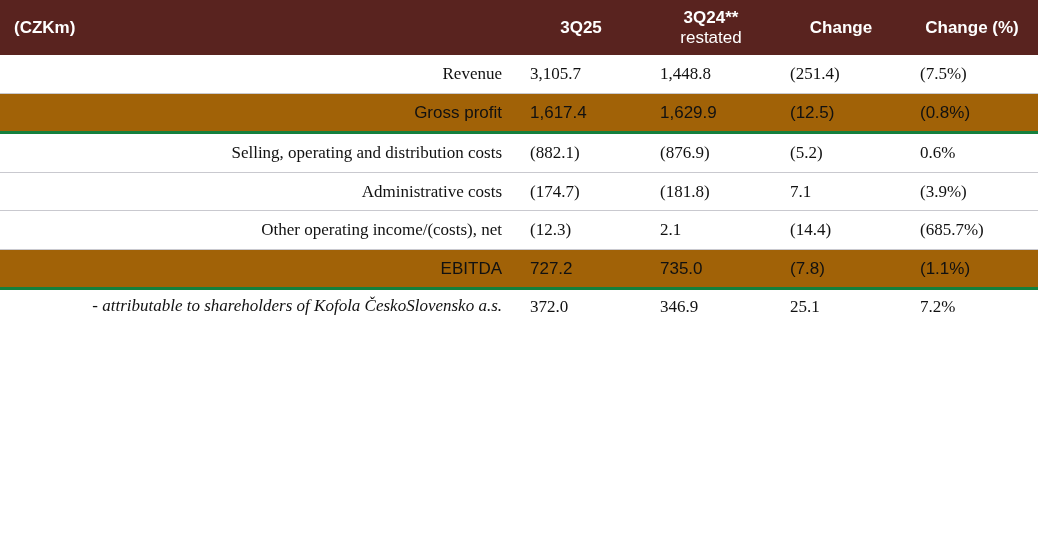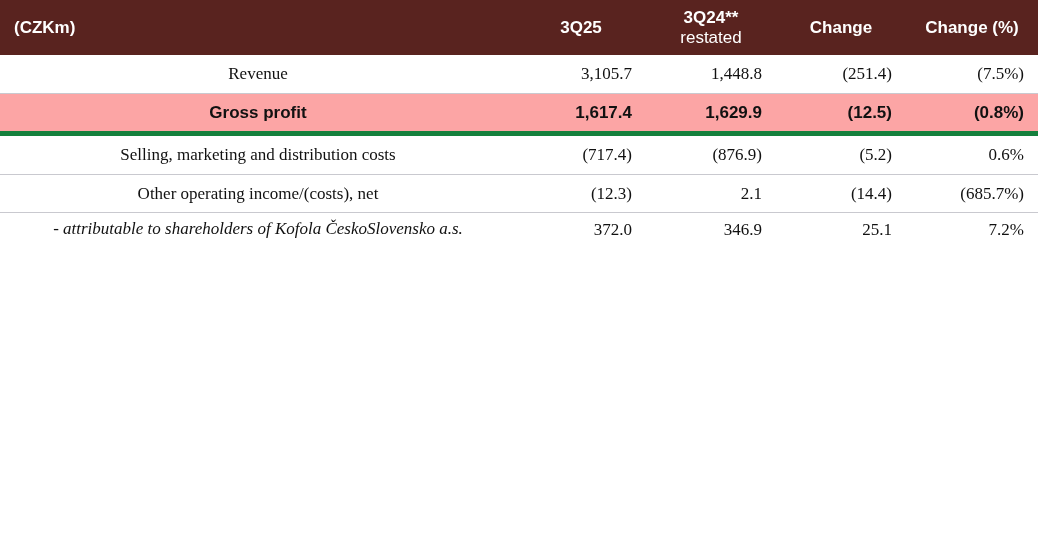--- a/index.html
+++ b/index.html
@@ -52,32 +52,32 @@
   tbody td {
     font-size: 17px;
     padding: 9px 14px;
     border-bottom: 1px solid #c9c9cf;
     background: #ffffff;
     color: #111111;
     vertical-align: middle;
     line-height: 1.15;
   }
   tbody td.label {
-    text-align: center;
+    text-align: right;
   }
   tbody td.num {
-    text-align: right;
+    text-align: left;
     font-family: "Liberation Serif", serif;
   }
   tbody tr.highlight td {
-    background: #fca5a5;
+    background: #a16207;
     font-family: "Liberation Sans", sans-serif;
-    font-weight: bold;
+    font-weight: normal;
     font-size: 17px;
-    border-bottom: 5px solid #15803d;
+    border-bottom: 3px solid #15803d;
   }
   tbody tr.highlight td.num {
     font-family: "Liberation Sans", sans-serif;
   }
   tbody tr.last td {
     border-bottom: none;
   }
   tbody td.label .italic-note {
     font-style: italic;
     display: block;
@@ -121,32 +121,46 @@
         <td class="num">(7.5%)</td>
       </tr>
       <tr class="highlight">
         <td class="label">Gross profit</td>
         <td class="num">1,617.4</td>
         <td class="num">1,629.9</td>
         <td class="num">(12.5)</td>
         <td class="num">(0.8%)</td>
       </tr>
       <tr>
-        <td class="label">Selling, marketing and distribution costs</td>
-        <td class="num">(717.4)</td>
+        <td class="label">Selling, operating and distribution costs</td>
+        <td class="num">(882.1)</td>
         <td class="num">(876.9)</td>
         <td class="num">(5.2)</td>
         <td class="num">0.6%</td>
+      </tr>
+      <tr>
+        <td class="label">Administrative costs</td>
+        <td class="num">(174.7)</td>
+        <td class="num">(181.8)</td>
+        <td class="num">7.1</td>
+        <td class="num">(3.9%)</td>
       </tr>
       <tr>
         <td class="label">Other operating income/(costs), net</td>
         <td class="num">(12.3)</td>
         <td class="num">2.1</td>
         <td class="num">(14.4)</td>
         <td class="num">(685.7%)</td>
+      </tr>
+      <tr class="highlight">
+        <td class="label">EBITDA</td>
+        <td class="num">727.2</td>
+        <td class="num">735.0</td>
+        <td class="num">(7.8)</td>
+        <td class="num">(1.1%)</td>
       </tr>
       <tr class="tall last">
         <td class="label">
           <span class="italic-note">- attributable to shareholders of Kofola ČeskoSlovensko a.s.</span>
         </td>
         <td class="num">372.0</td>
         <td class="num">346.9</td>
         <td class="num">25.1</td>
         <td class="num">7.2%</td>
       </tr>

